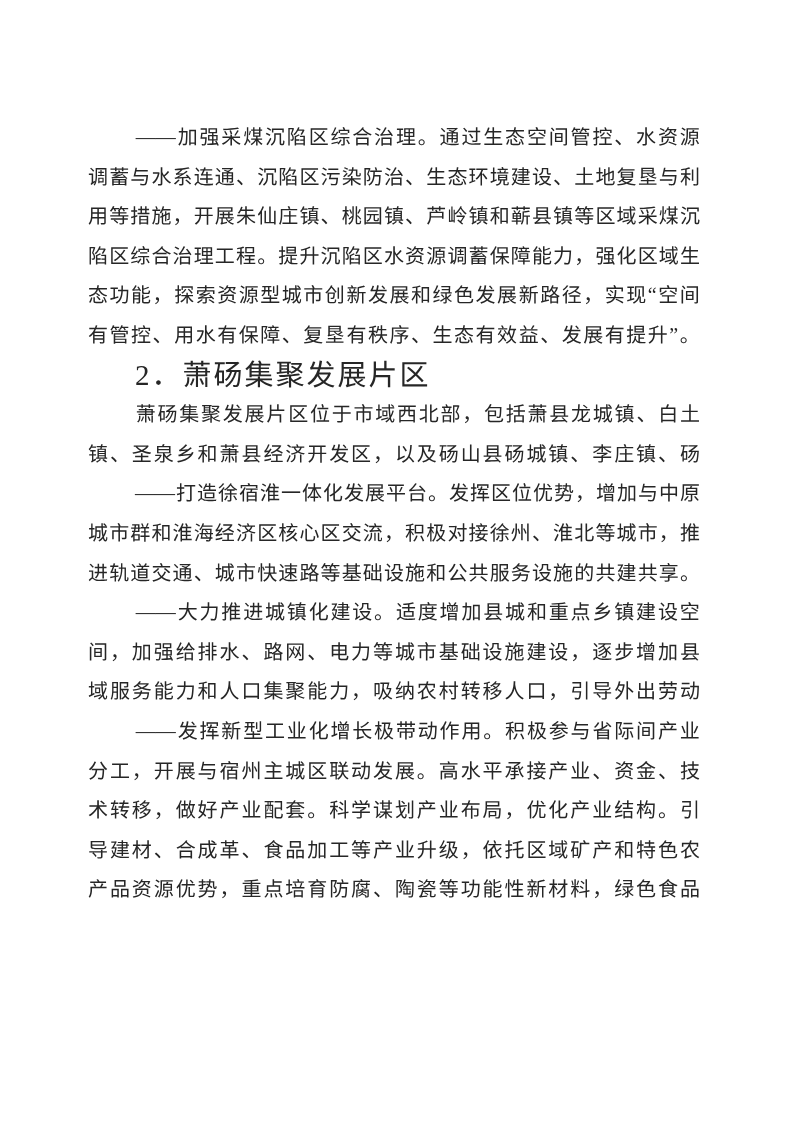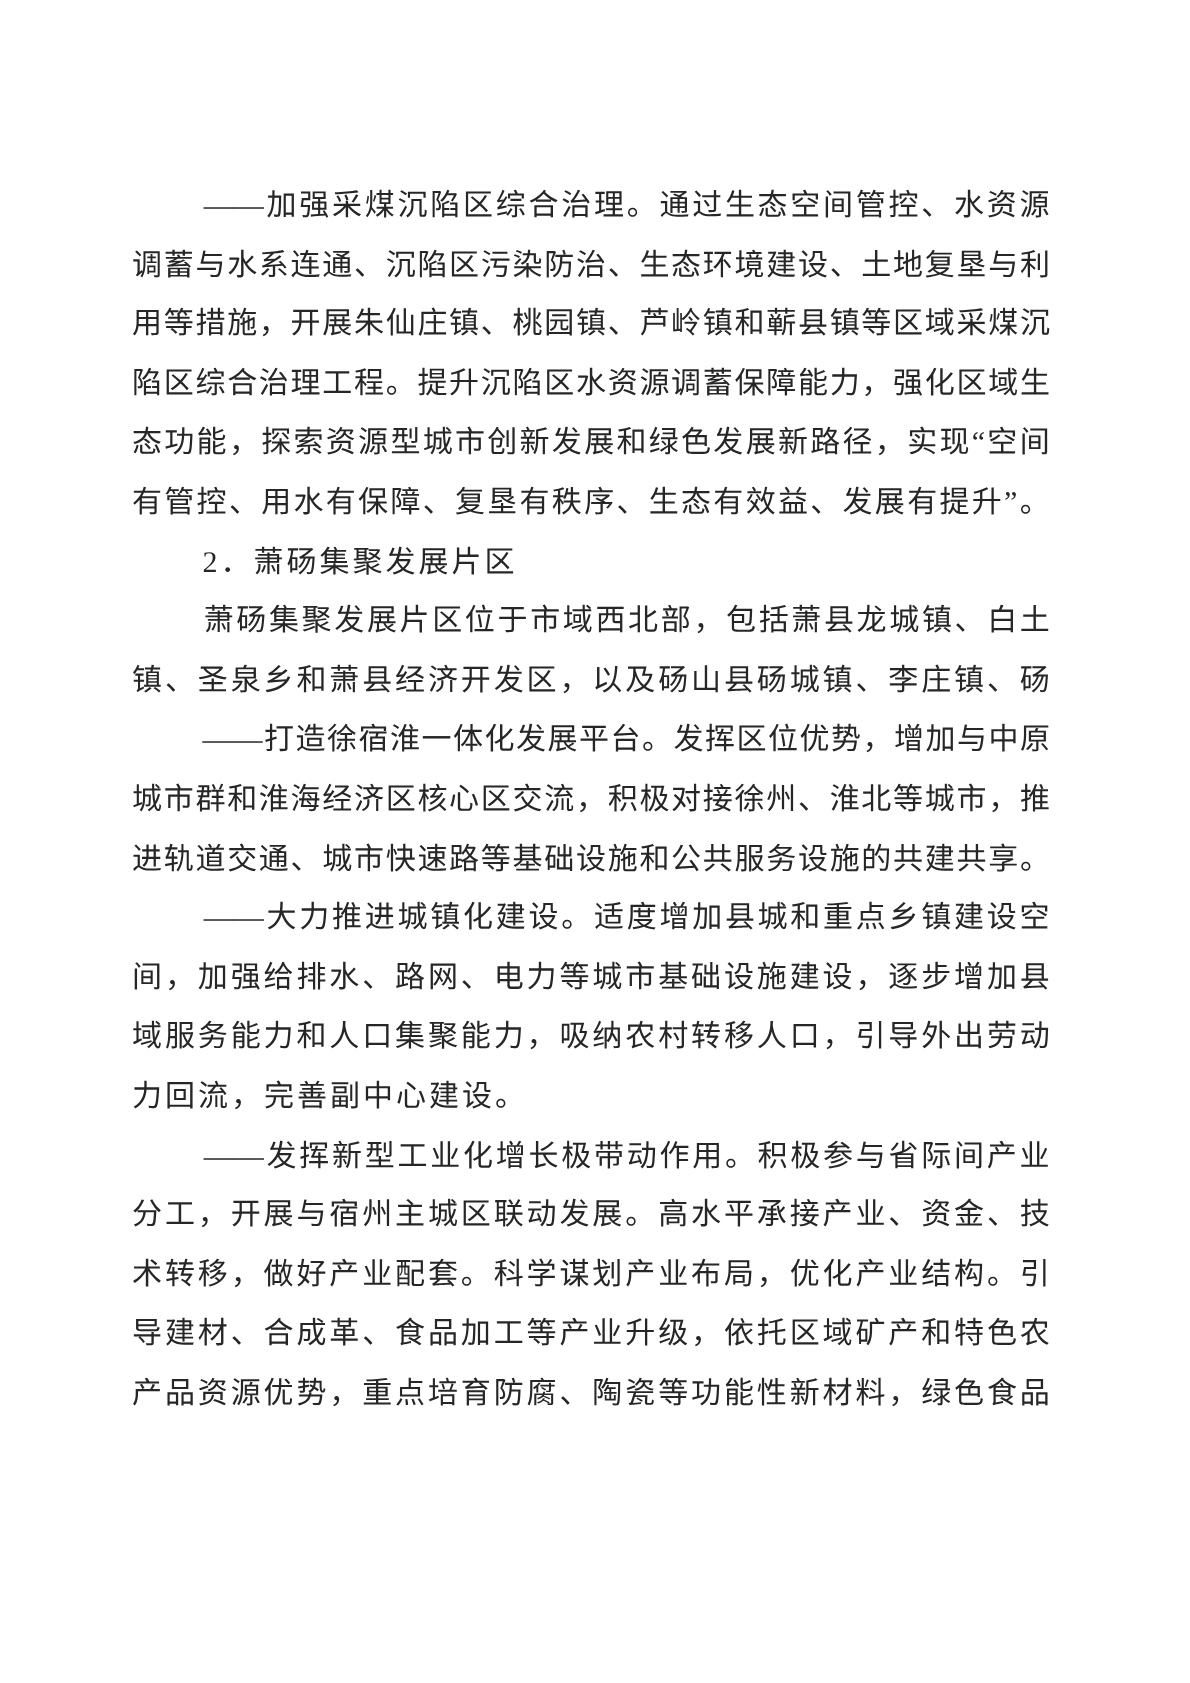--- a/index.html
+++ b/index.html
@@ -45,21 +45,21 @@
   }
   .indent-spacer {
     width: 46px;
     flex: 0 0 46px;
   }
   
   .line.first:not(.fit) {
     text-indent: 47px;
   }
   .line.heading {
-    font-size: 20px;
+    font-size: 29px;
     letter-spacing: 2px;
   }
 </style>
 </head>
 <body>
 
 <div class="page">
   <div class="text-block">
       <div class="line fit first">
         <span class="indent-spacer"></span>
@@ -476,21 +476,20 @@
         <span>人</span>
         <span>口</span>
         <span>，</span>
         <span>引</span>
         <span>导</span>
         <span>外</span>
         <span>出</span>
         <span>劳</span>
         <span>动</span>
       </div>
-      <div class="line">力回流，完善副中心建设。</div>
       <div class="line fit first">
         <span class="indent-spacer"></span>
         <span>——</span>
         <span>发</span>
         <span>挥</span>
         <span>新</span>
         <span>型</span>
         <span>工</span>
         <span>业</span>
         <span>化</span>

